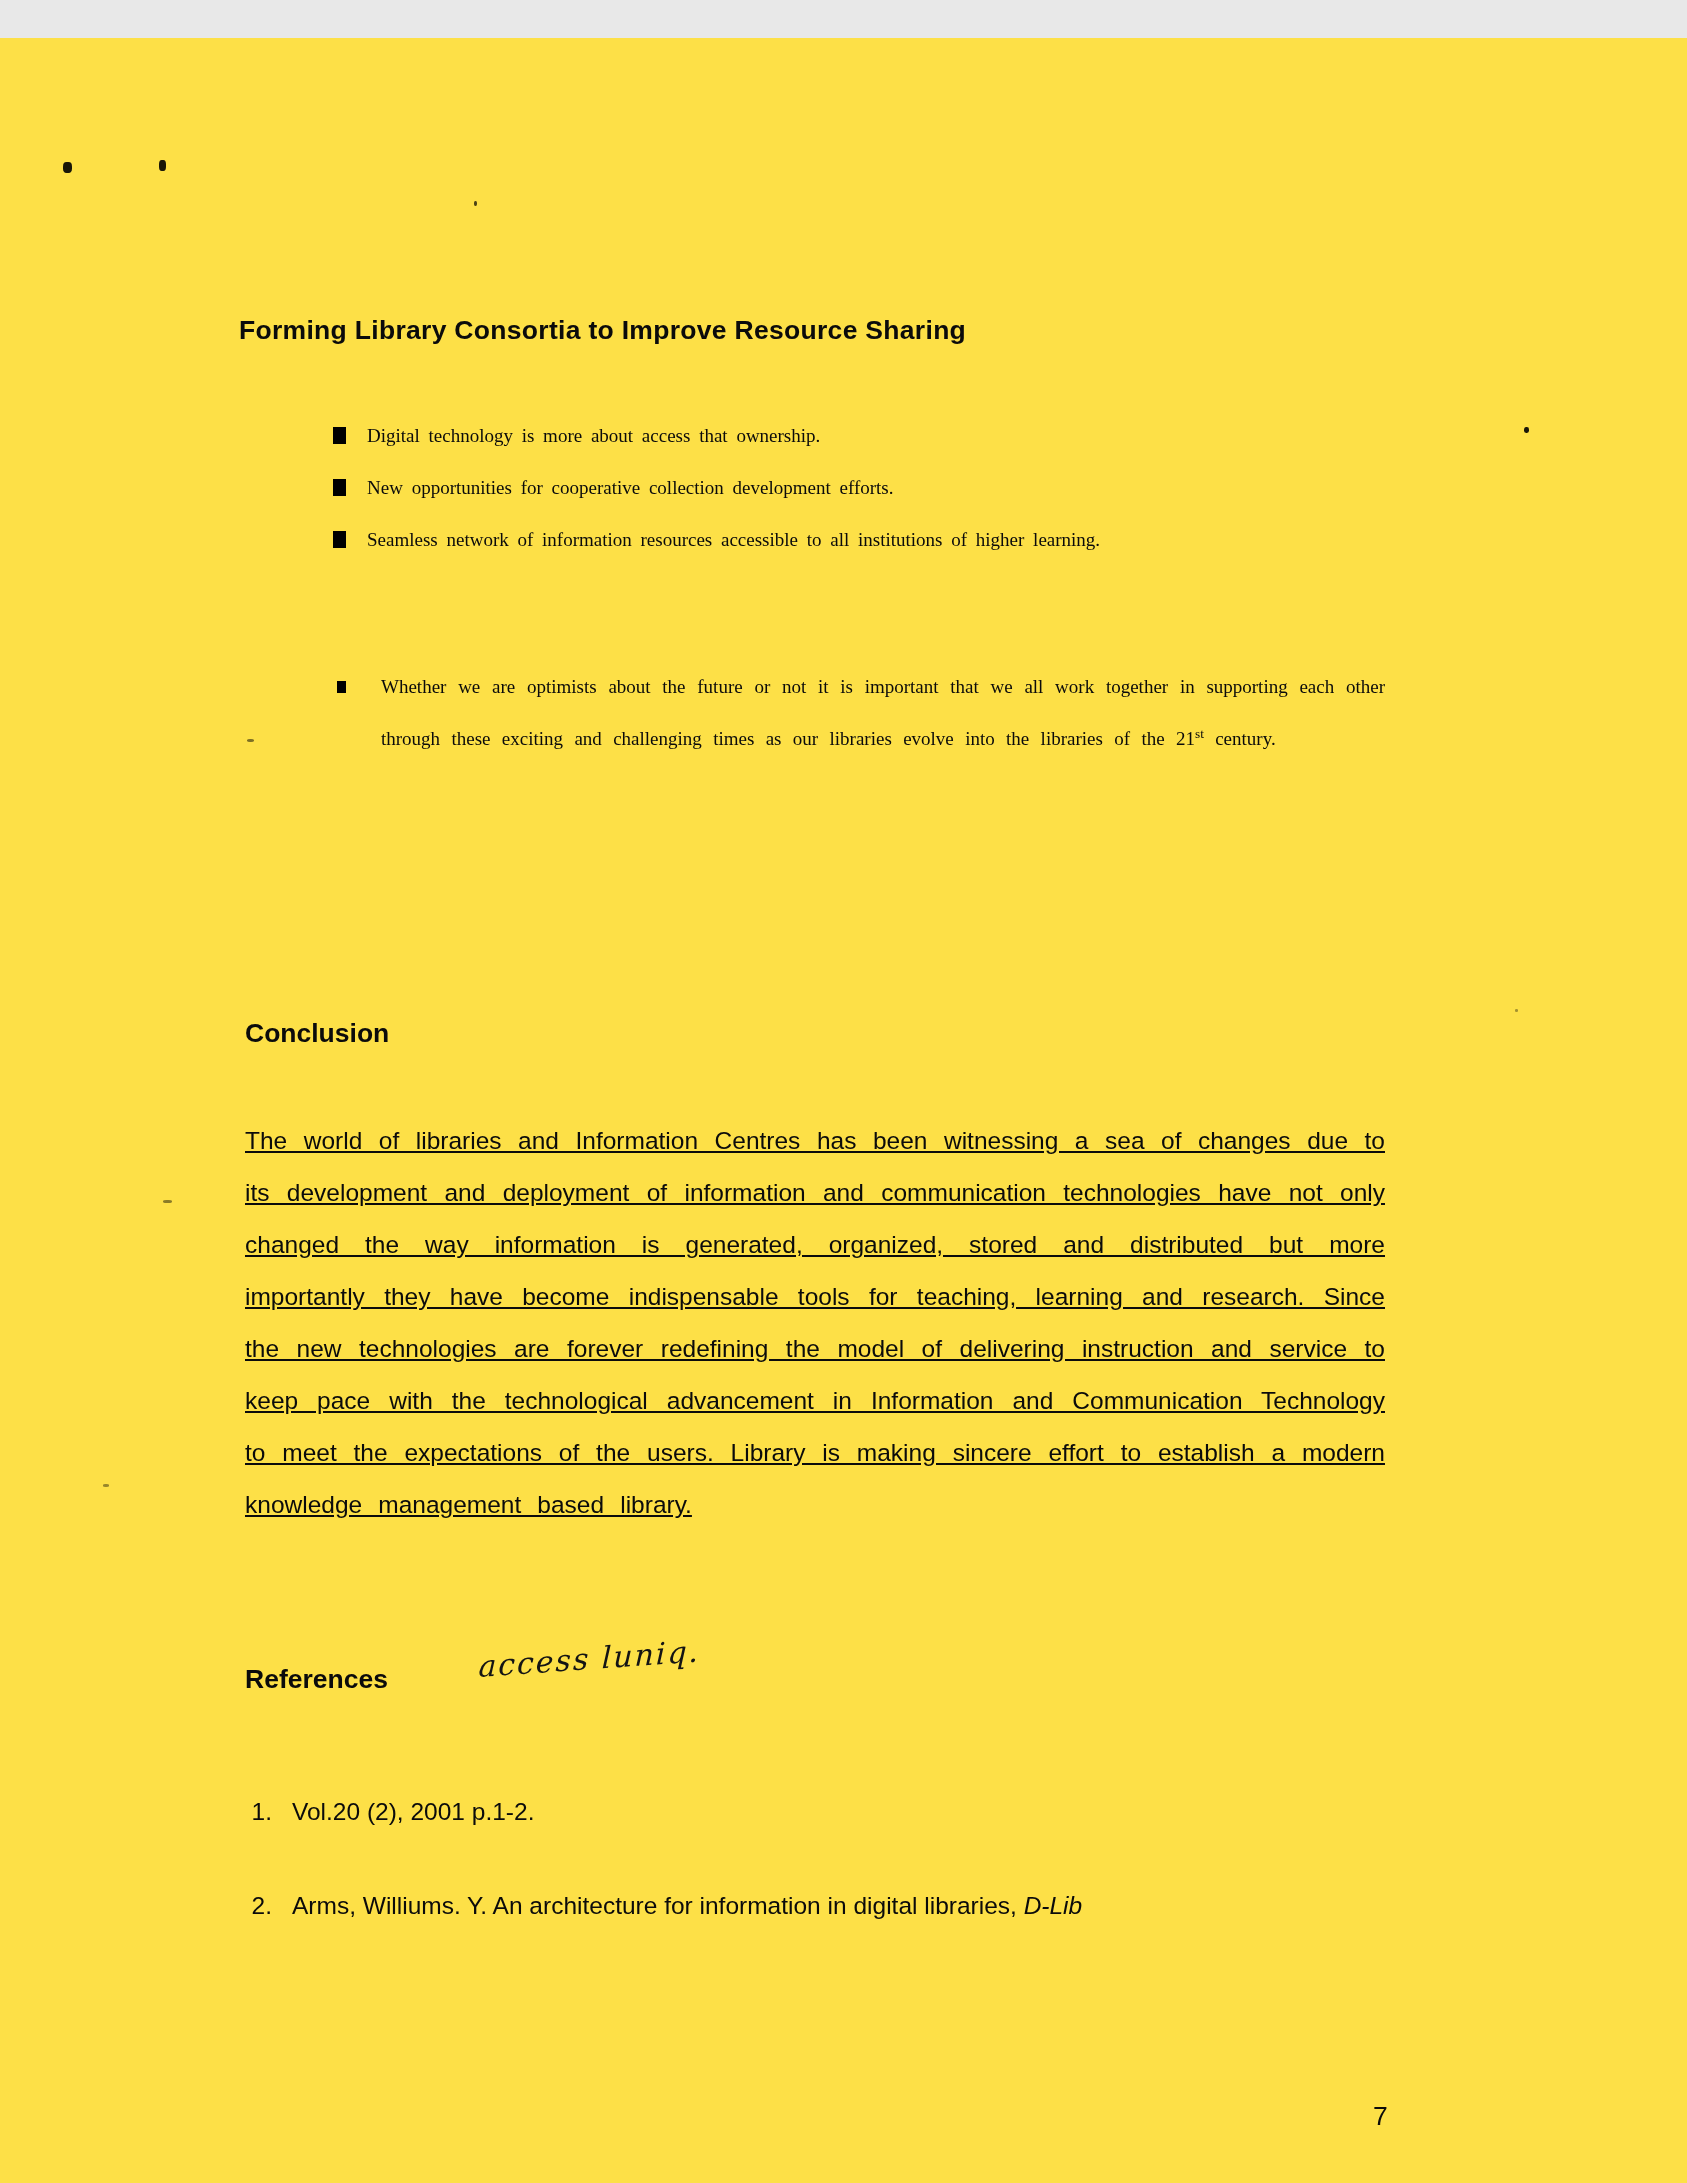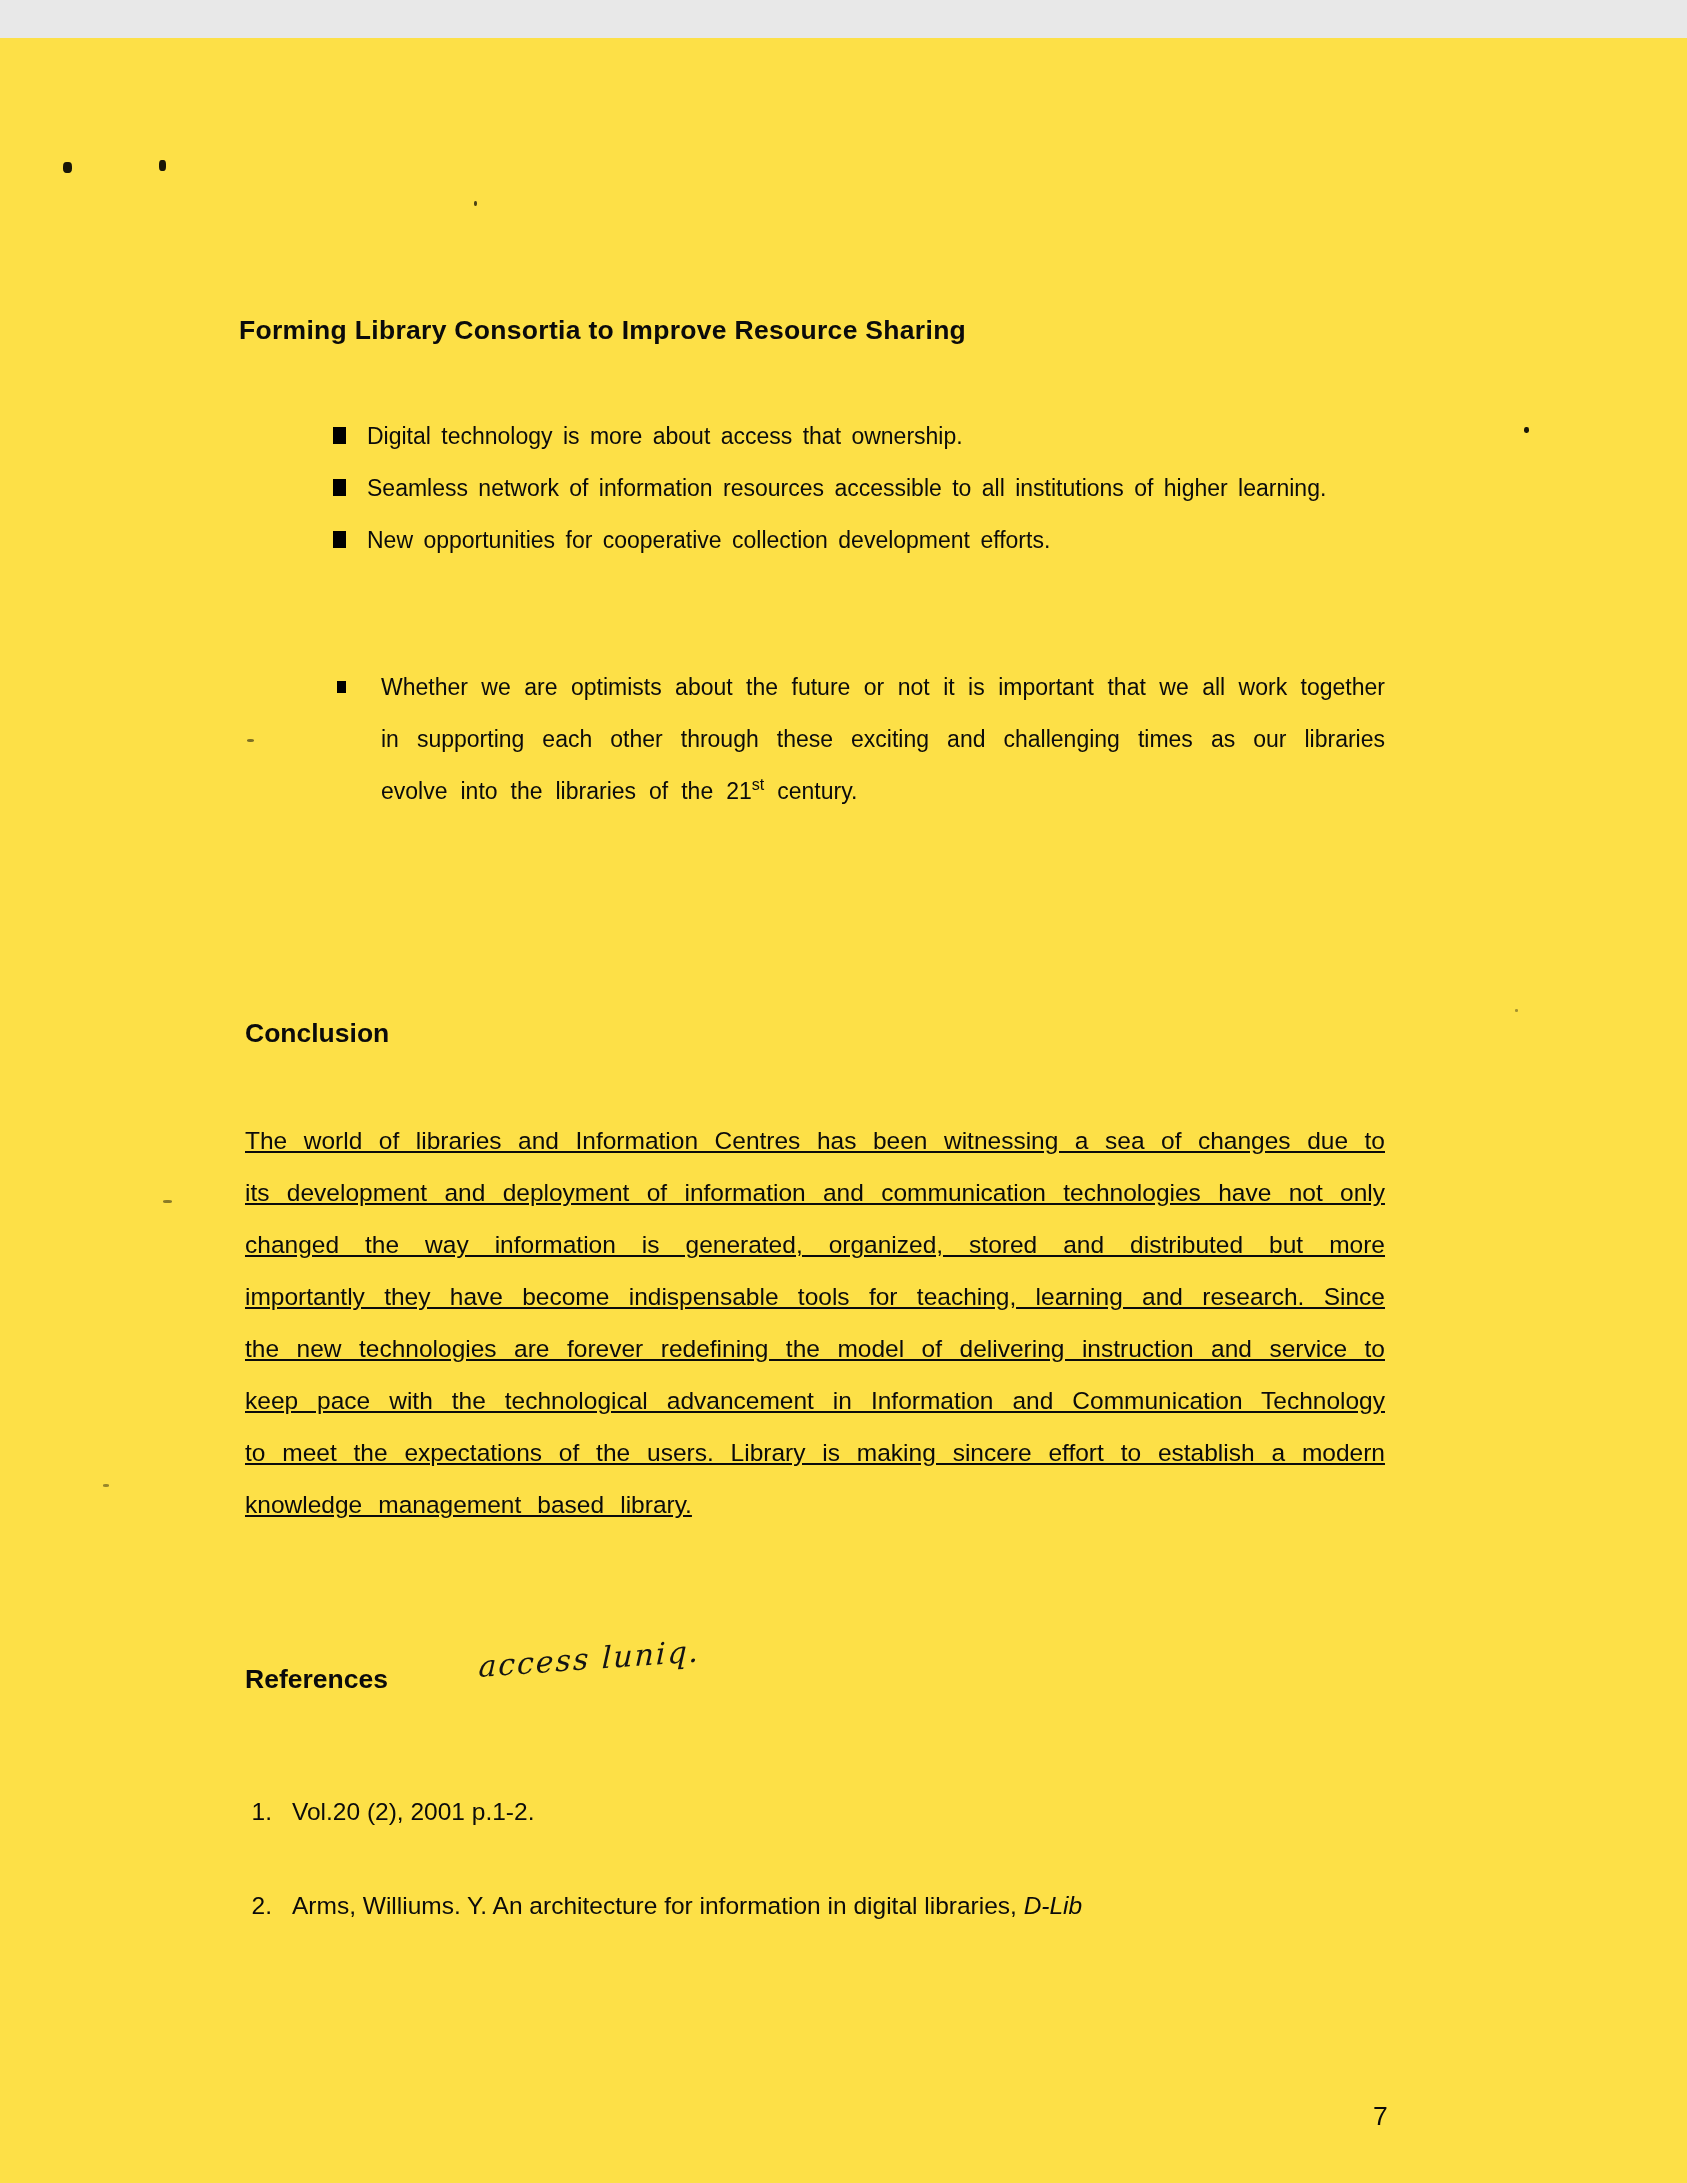--- a/index.html
+++ b/index.html
@@ -32,23 +32,24 @@
   .heading.conclusion { top: 980px; }
   .references-row { top: 1626px; }
 
   ul.bullets {
     position: absolute;
     left: 245px;
     width: 1140px;
     margin: 0;
     padding: 0;
     list-style: none;
-    font-size: 23px;
+    font-size: 19px;
     line-height: 52px;
     text-align: justify;
+    font-family: Liberation Serif, serif;
   }
   ul.bullets.group-1 { top: 372px; word-spacing: 4px; }
   ul.bullets.group-2 { top: 623px; word-spacing: 6.6px; }
   ul.bullets li { position: relative; margin: 0; }
   ul.bullets.group-1 li { padding-left: 122px; }
   ul.bullets.group-2 li { padding-left: 136px; }
   .bullet-marker {
     position: absolute;
     display: block;
     background: #000;
@@ -144,25 +145,25 @@
 
   <div class="doc-title">Forming Library Consortia to Improve Resource Sharing</div>
 
   <ul class="bullets group-1">
     <li>
       <span class="bullet-marker"></span>
       <span>Digital technology is more about access that ownership.</span>
     </li>
     <li>
       <span class="bullet-marker"></span>
-      <span>Seamless network of information resources accessible to all institutions of higher learning.</span>
+      <span>New opportunities for cooperative collection development efforts.</span>
     </li>
     <li>
       <span class="bullet-marker"></span>
-      <span>New opportunities for cooperative collection development efforts.</span>
+      <span>Seamless network of information resources accessible to all institutions of higher learning.</span>
     </li>
   </ul>
 
   <ul class="bullets group-2">
     <li>
       <span class="bullet-marker"></span>
       <span>Whether we are optimists about the future or not it is important that we all work together in supporting each other through these exciting and challenging times as our libraries evolve into the libraries of the 21</span><sup class="ordinal">st</sup><span> century.</span>
     </li>
   </ul>
 

